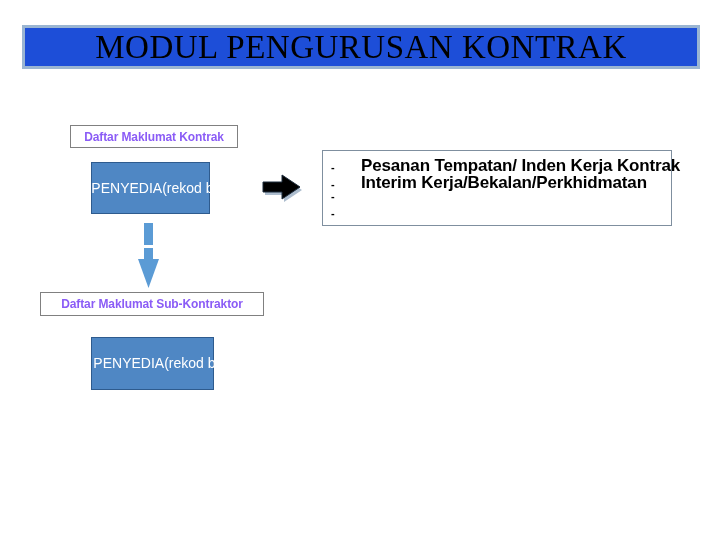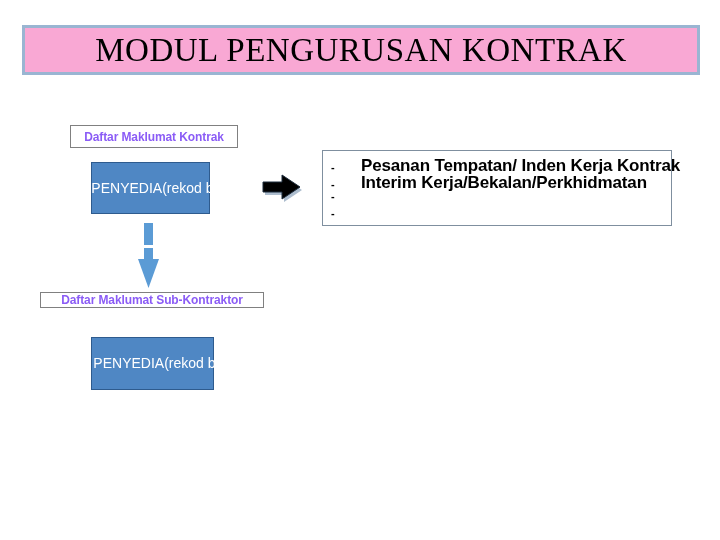--- a/index.html
+++ b/index.html
@@ -14,24 +14,24 @@
     overflow: hidden;
     font-family: "Liberation Sans", sans-serif;
   }
 
   
   #slide-title {
     position: absolute;
     left: 22px;
     top: 25px;
     width: 678px;
-    height: 50px;
+    height: 44px;
     box-sizing: border-box;
     border: 3px solid #9ab5d2;
-    background: #f9a8d4;
+    background: #1d4ed8;
     display: flex;
     align-items: center;
     justify-content: center;
   }
   #slide-title .title-text {
     font-family: "Liberation Serif", serif;
     font-size: 33px;
     line-height: 1;
     color: #000000;
     letter-spacing: 0.5px;
@@ -60,21 +60,21 @@
   #box-daftar-kontrak {
     left: 70px;
     top: 125px;
     width: 168px;
     height: 23px;
   }
   #box-daftar-subkontraktor {
     left: 40px;
     top: 292px;
     width: 224px;
-    height: 16px;
+    height: 24px;
   }
 
   
   .blue-box {
     position: absolute;
     box-sizing: border-box;
     background: #4f87c4;
     border: 1px solid #2e5b8e;
     display: flex;
     flex-direction: row;

